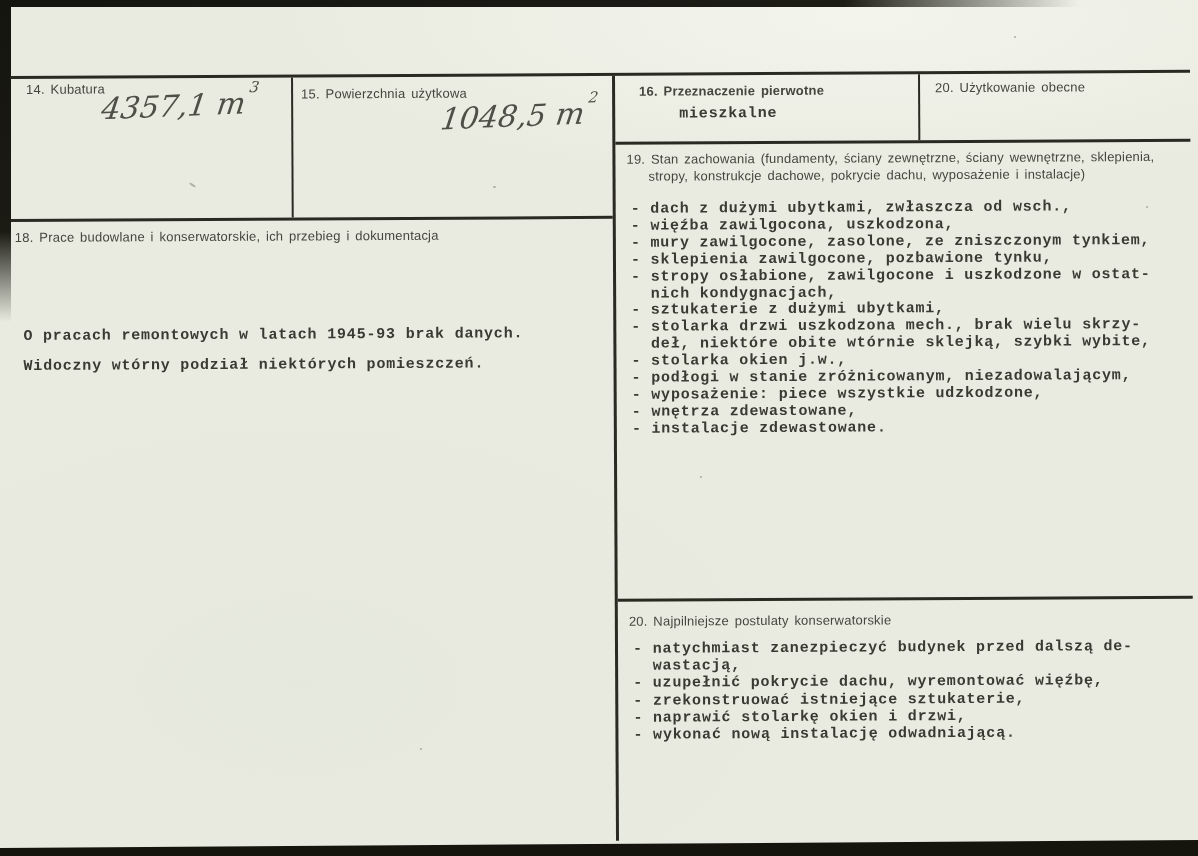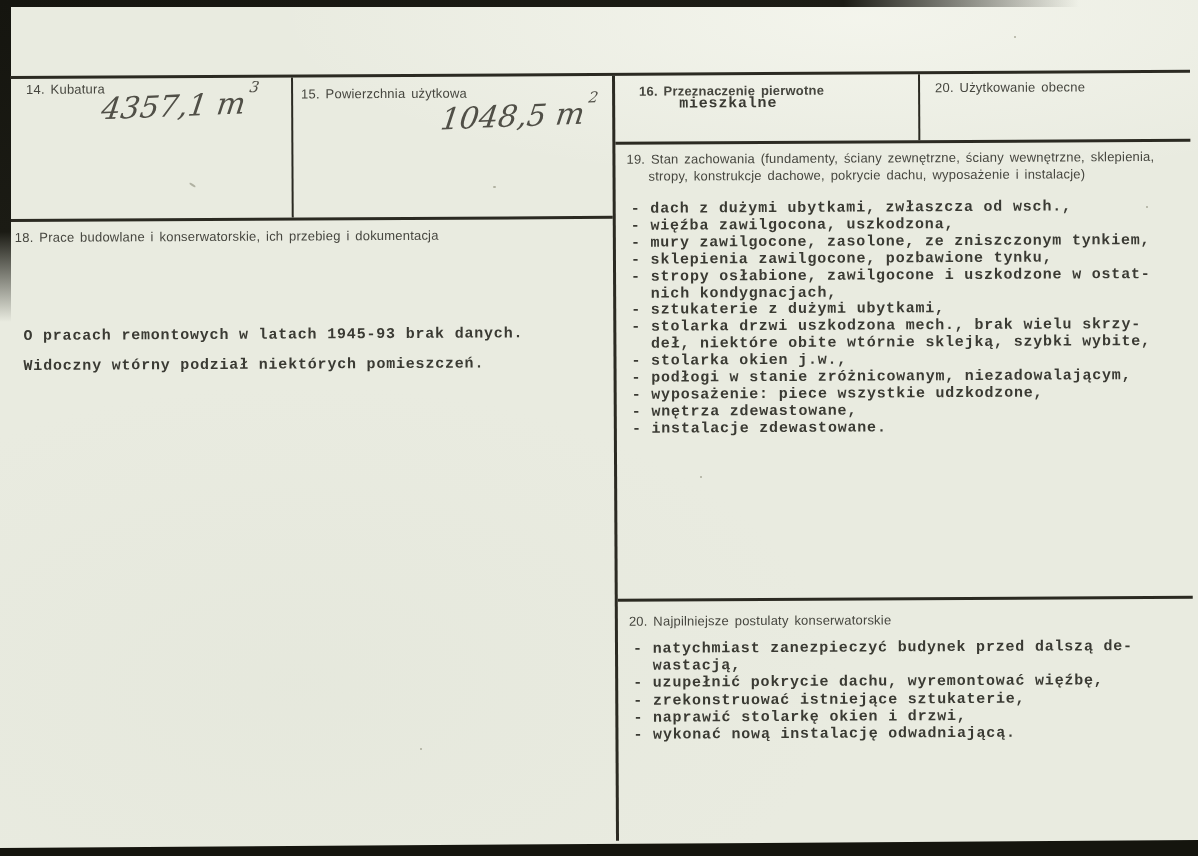--- a/index.html
+++ b/index.html
@@ -105,21 +105,21 @@
     </div>
   </div>
 
   <div class="divider-main rule"></div>
 
   <div class="col-right">
     <div class="row-1617">
 
       <div class="box16">
         <div class="lbl" style="left:24px; top:8px;font-weight:bold;">16. Przeznaczenie pierwotne</div>
-        <div class="typed typed-block" style="left:64px; top:20px;">mieszkalne</div>
+        <div class="typed typed-block" style="left:64px; top:30px;">mieszkalne</div>
       </div>
 
       <div class="box17">
         <div class="lbl" style="left:15px; top:6px;">20. Użytkowanie obecne</div>
         <div class="typed typed-block" style="left:20px; top:34px;"></div>
       </div>
     </div>
 
     <div class="sec19">
       <div class="lbl" style="left:11px; top:7px;">19. Stan zachowania (fundamenty, ściany zewnętrzne, ściany wewnętrzne, sklepienia,</div>

